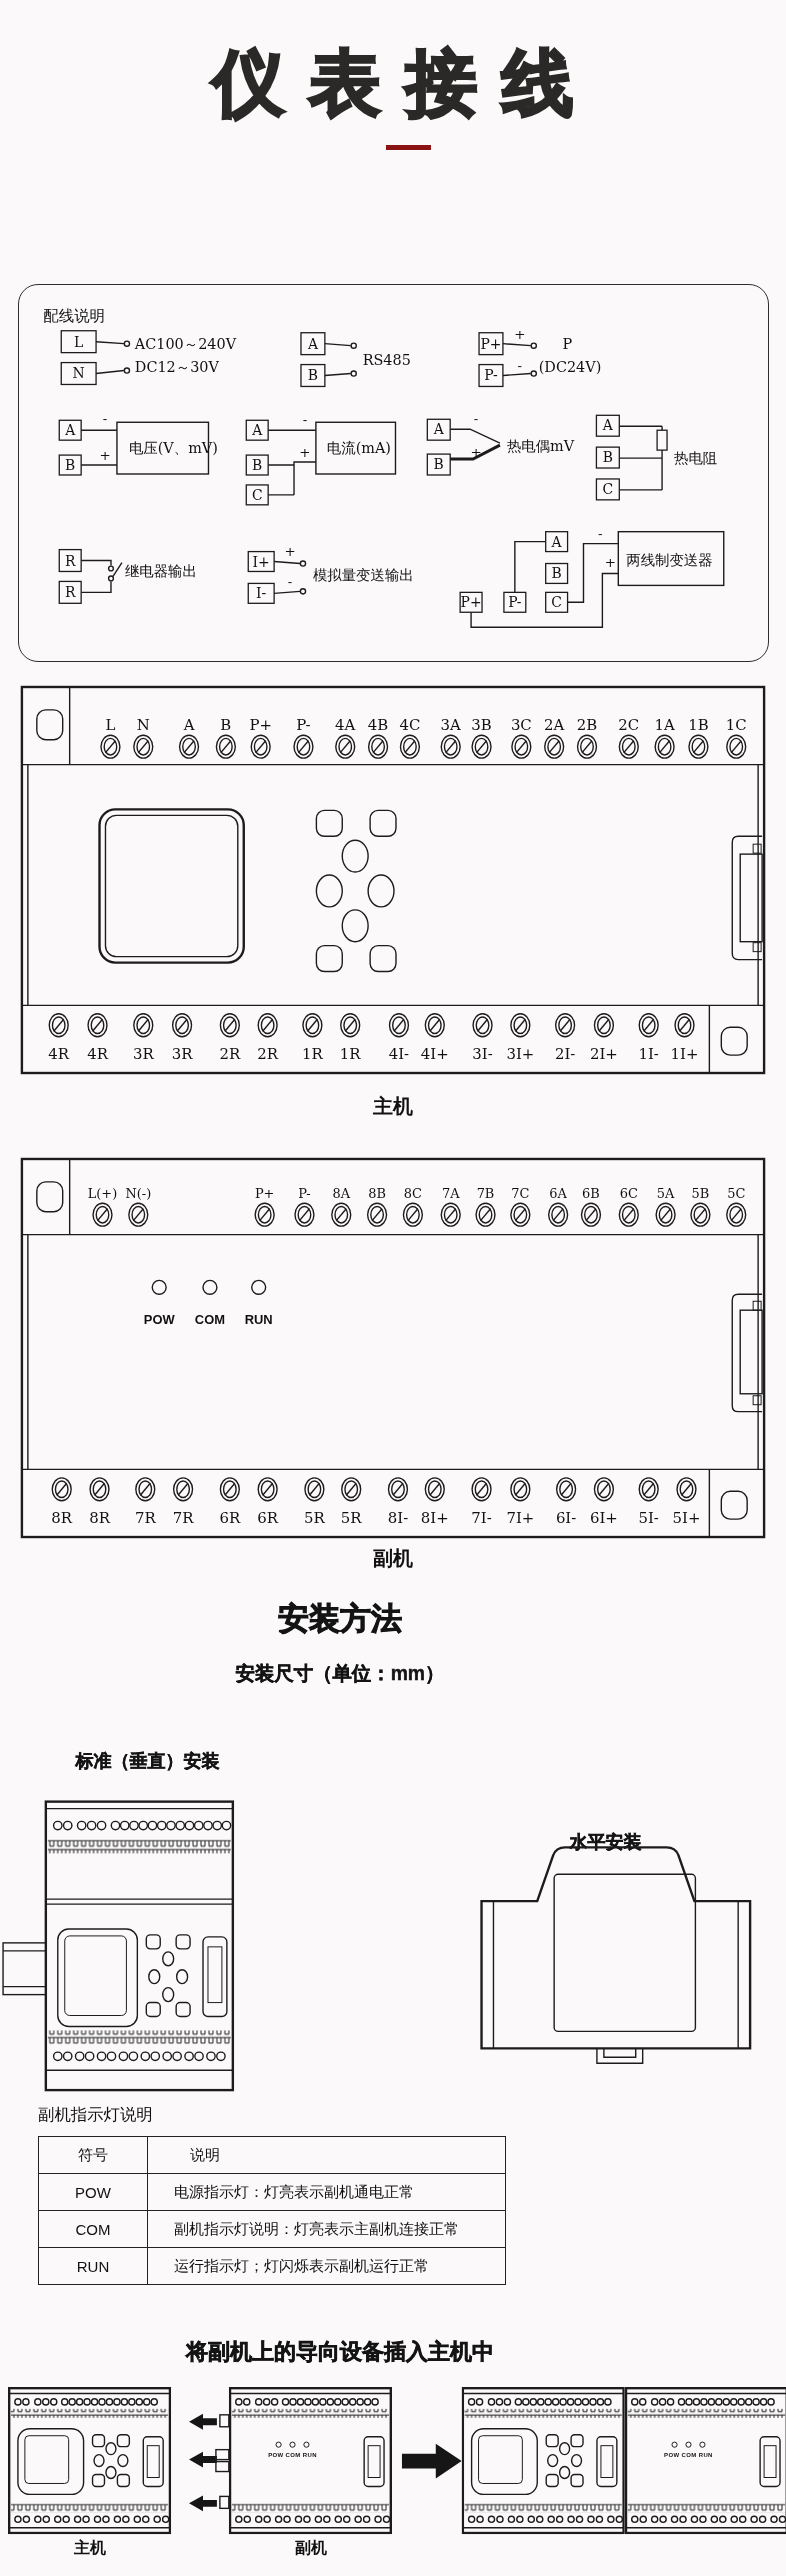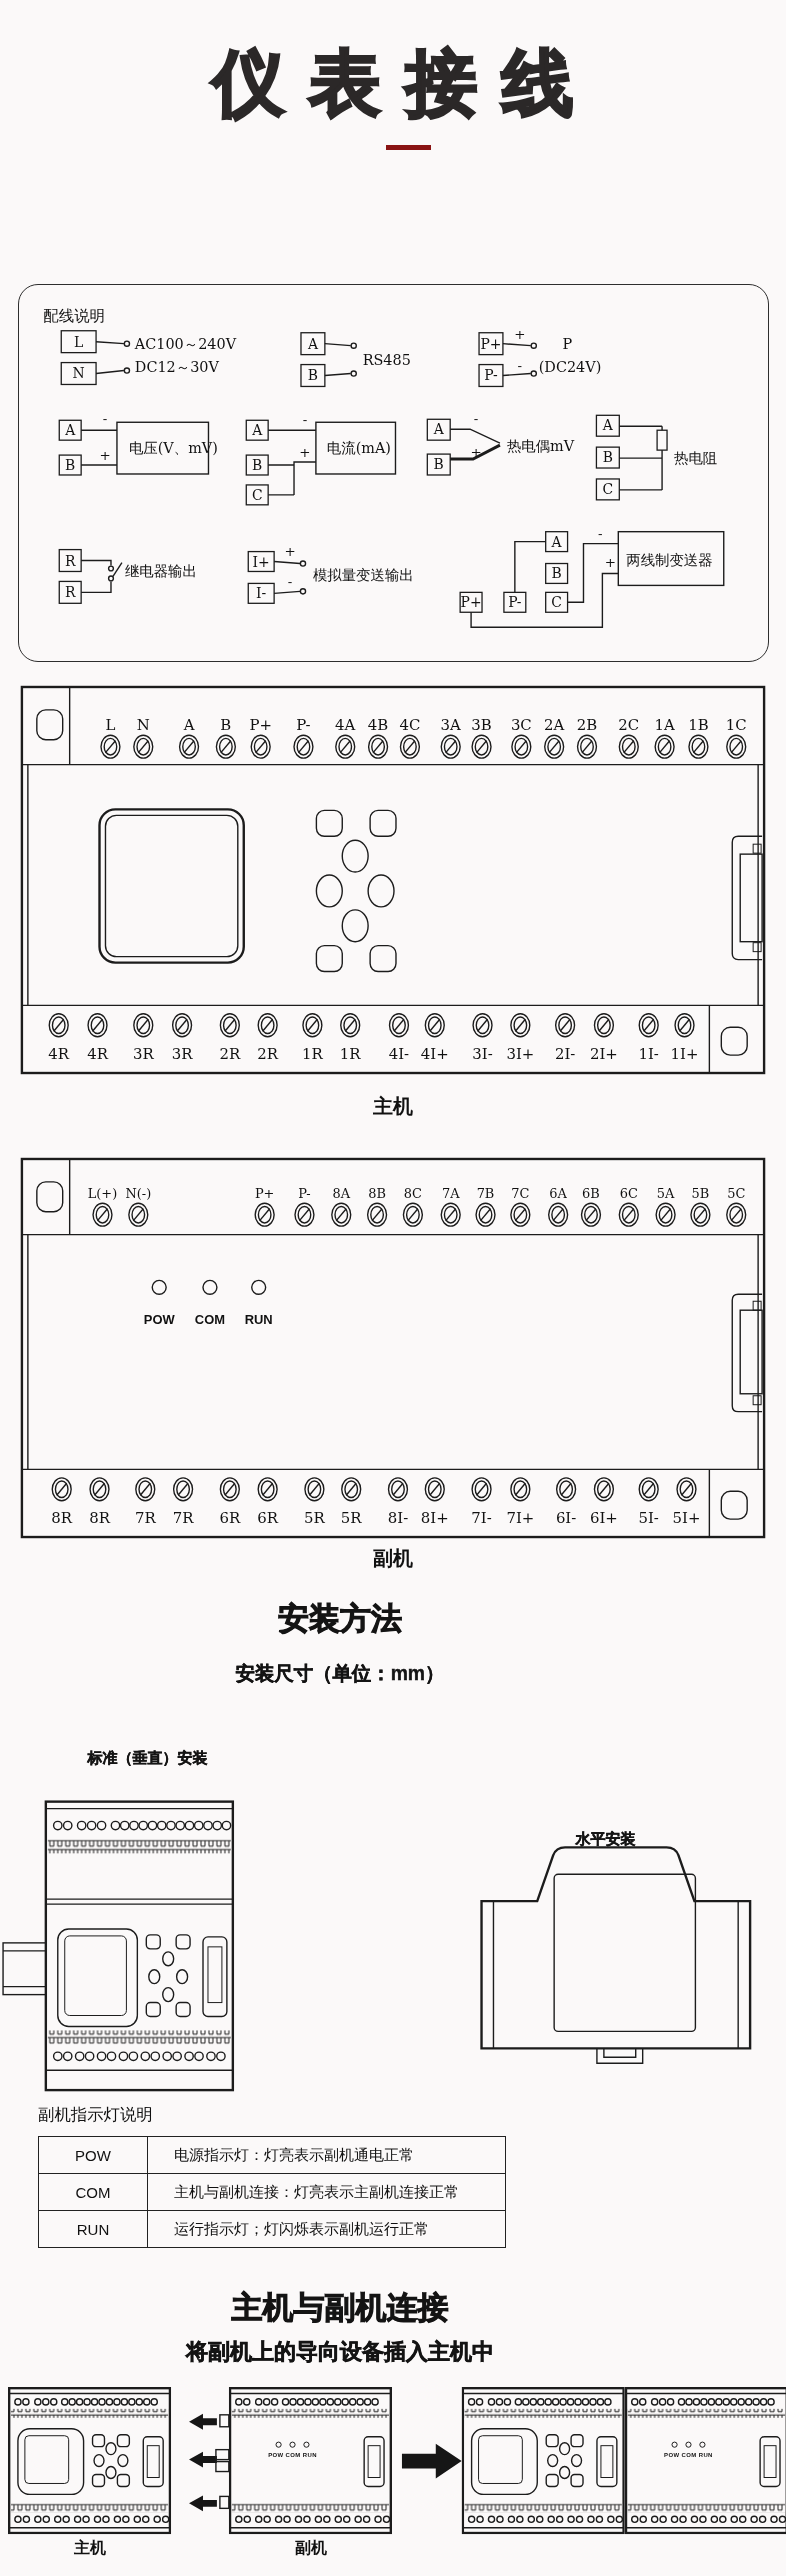--- a/index.html
+++ b/index.html
@@ -16,21 +16,21 @@
   .wiring-box { position:absolute; left:18px; top:284px; width:751px; height:378px;
                 border:1.7px solid #2e2e2e; border-radius:20px;padding-left:12px; }
   .wiring-box svg { position:absolute; left:-2px; top:-2px; }
 
   .h2 { position:absolute; left:0; width:680px; text-align:center; font-weight:900; color:#141414; }
   #h-install  { top:1598px; font-size:31px; -webkit-text-stroke:1px #141414; }
   #h-size     { top:1660px; font-size:19.4px; -webkit-text-stroke:0.4px #141414; }
   #h-conn     { top:2287px; font-size:31px; -webkit-text-stroke:1px #141414; }
   #h-conn-sub { top:2337px; font-size:22px; -webkit-text-stroke:0.6px #141414; }
 
-  .figlab { position:absolute; font-size:15px; font-weight:800; color:#151515; text-align:center;
+  .figlab { position:absolute; font-size:18px; font-weight:800; color:#151515; text-align:center;
             -webkit-text-stroke:0.4px #151515; }
   #lab-vert { left:38px;  top:1749px; width:219px; }
   #lab-horz { left:521px; top:1830px; width:169px; }
 
   .cap { position:absolute; left:0; width:786px; text-align:center;
          font:700 20px "DejaVu Serif",serif; color:#111; }
   #cap-main { top:1093px; } #cap-sub { top:1545px; }
 
   .ind-heading { position:absolute; left:38px; top:2104px; font-size:16.4px; font-weight:500; color:#111; }
   .indtable { position:absolute; left:38px; top:2136px; border-collapse:collapse;
@@ -599,36 +599,39 @@
       <path class="lnb" d="M484,318 V170 H540 L556,124 Q559,116 568,116 H670 Q679,116 682,124 L698,170 H754 V318 Z"></path>
       <rect class="ln" x="557" y="143" width="142" height="158" rx="4"></rect>
       <path class="ln" d="M600,318 V333 H646 V318 M607,318 V327 H639 V318"></path>
       <path class="ln" d="M496,170 V318 M742,170 V318"></path>
     </g>
   </svg>
 
   <div class="ind-heading">副机指示灯说明</div>
   <table class="indtable">
     <tbody>
+        <tr>
+      <th class="c1">符号</th>
+      <th class="c2">说明</th>
+    </tr>
     <tr>
       <td class="c1">POW</td>
       <td class="c2">电源指示灯：灯亮表示副机通电正常</td>
     </tr>
     <tr>
       <td class="c1">COM</td>
-      <td class="c2">主机与副机连接：灯亮表示主副机连接正常</td>
+      <td class="c2">副机指示灯说明：灯亮表示主副机连接正常</td>
     </tr>
     <tr>
       <td class="c1">RUN</td>
       <td class="c2">运行指示灯；灯闪烁表示副机运行正常</td>
     </tr>
   </tbody>
     </table>
 
-  <div class="h2" id="h-conn">主机与副机连接</div>
   <div class="h2" id="h-conn-sub">将副机上的导向设备插入主机中</div>
 
   <svg class="abs" style="left:0;top:2381px" width="786" height="195" viewBox="0 0 790 196">
     <use href="#dev-host" x="8" y="6" width="164" height="148"></use>
     <polygon class="arr" points="218,37.5 204,37.5 204,33 190,41 204,49 204,44.5 218,44.5"></polygon>
     <polygon class="arr" points="218,75.5 204,75.5 204,71 190,79 204,87 204,82.5 218,82.5"></polygon>
     <polygon class="arr" points="218,119.5 204,119.5 204,115 190,123 204,131 204,126.5 218,126.5"></polygon>
     <rect class="ln" x="221" y="34" width="9" height="12"></rect>
     <rect class="ln" x="217" y="69" width="13" height="10"></rect>
     <rect class="ln" x="217" y="81" width="13" height="10"></rect>

